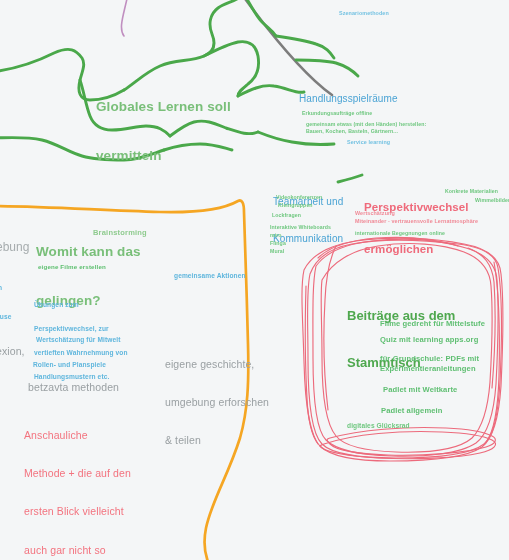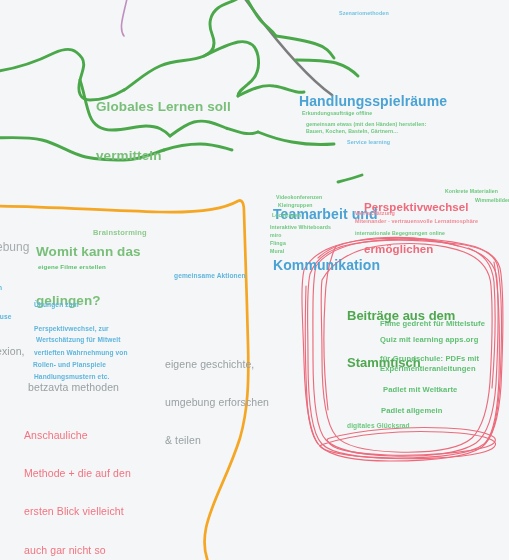--- a/index.html
+++ b/index.html
@@ -31,22 +31,22 @@
   }
   
   .h-green {
     color: #79bf79;
     font-size: 13.5px;
     font-weight: 600;
     letter-spacing: .1px;
   }
   .h-blue {
     color: #4aa3d4;
-    font-size: 14px;
-    font-weight: 700;
+    font-size: 10px;
+    font-weight: 400;
     letter-spacing: .1px;
   }
   .h-red {
     color: #ef6a7b;
     font-size: 11.5px;
     font-weight: 700;
     letter-spacing: .1px;
   }
   .h-card {
     color: #4fa84f;

